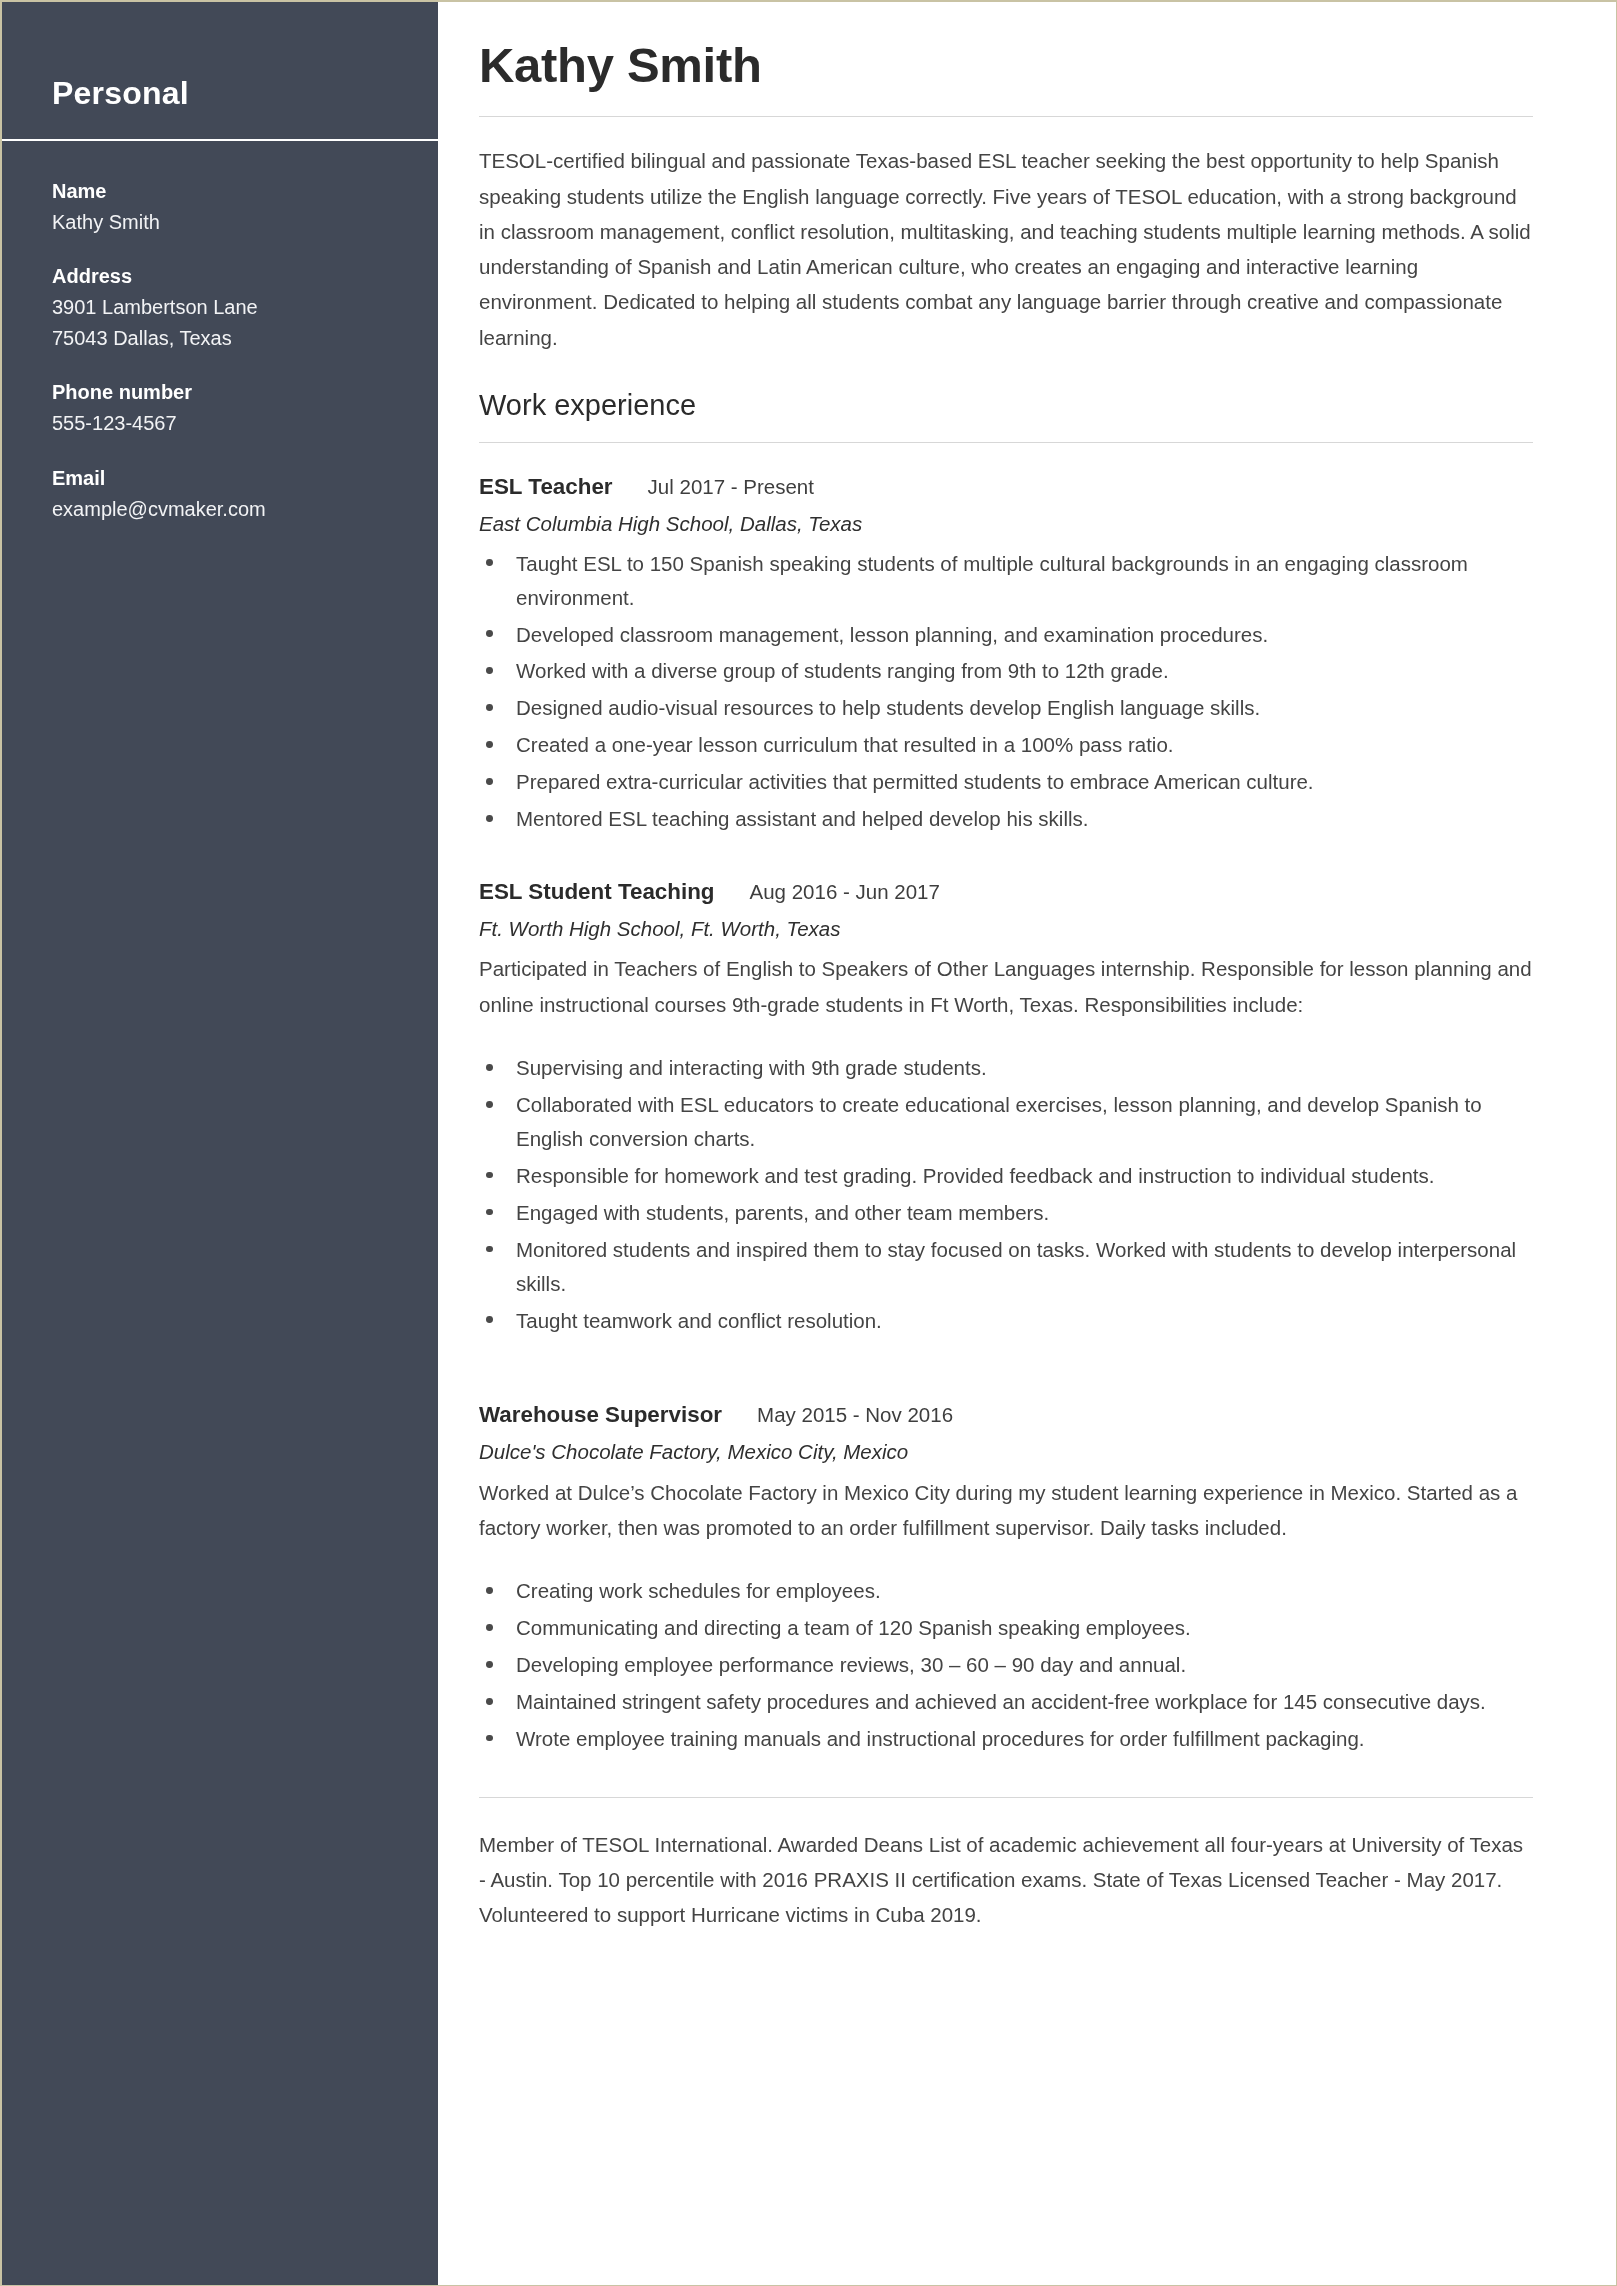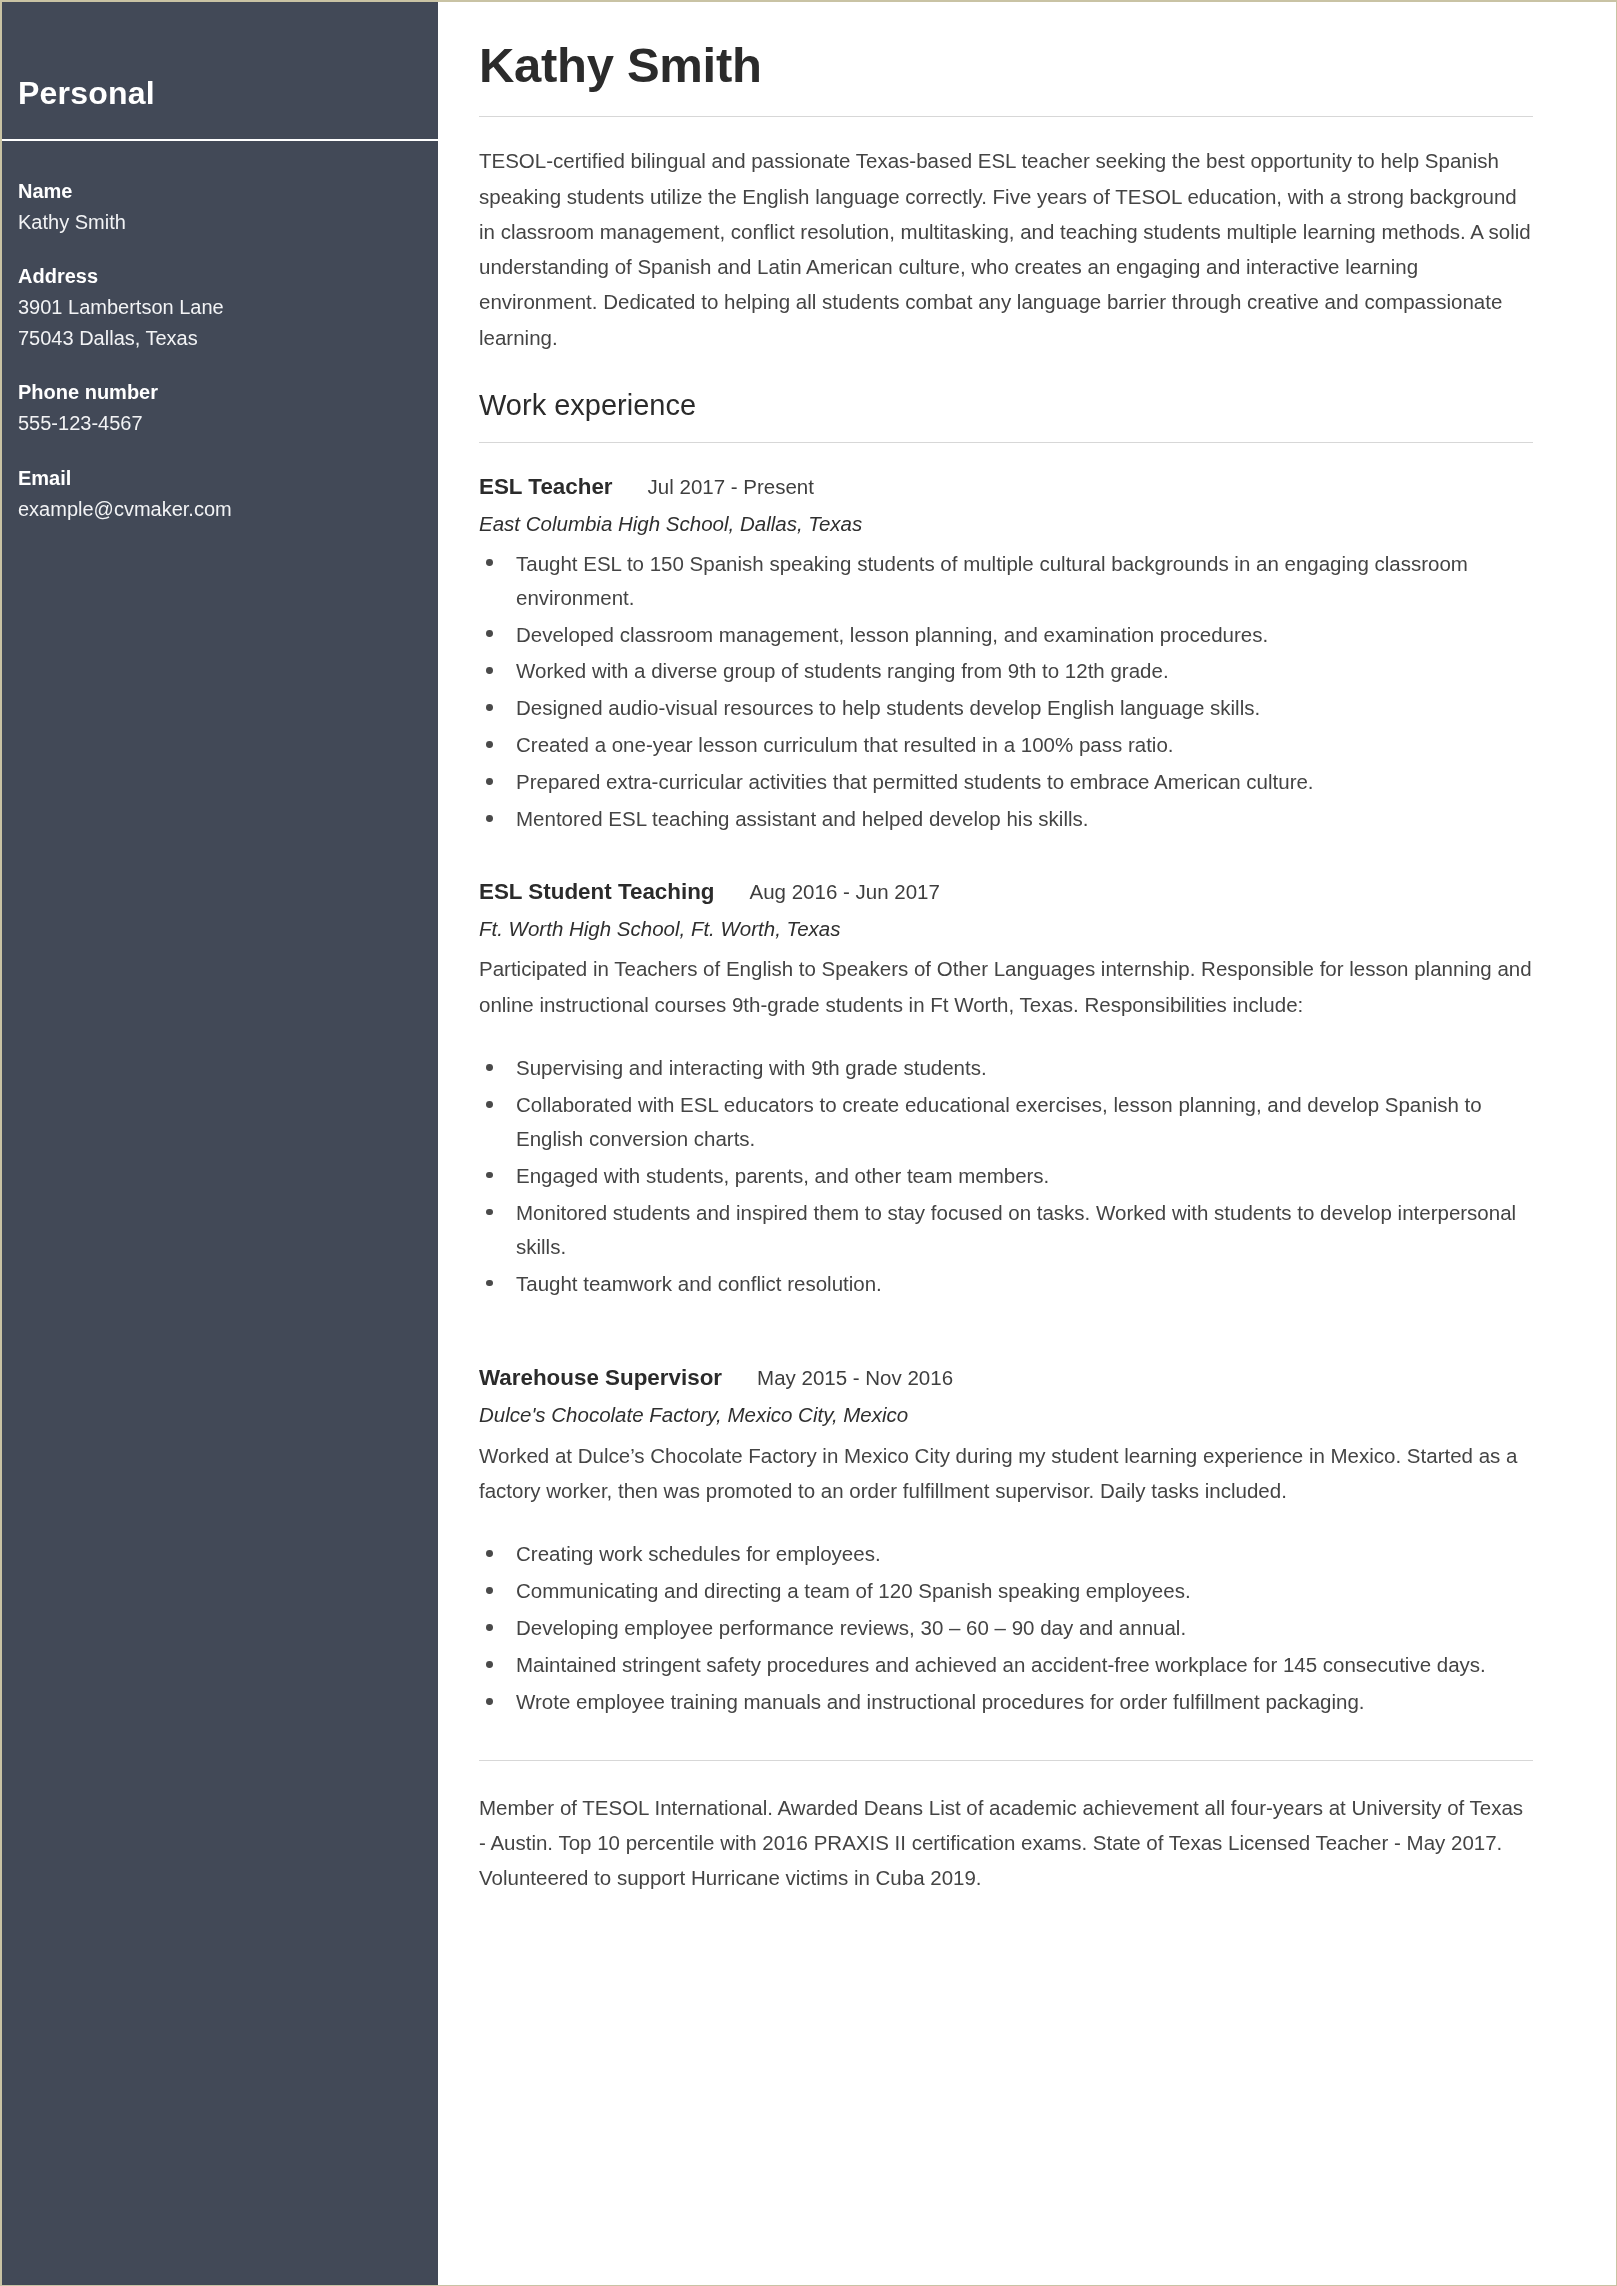--- a/index.html
+++ b/index.html
@@ -21,21 +21,21 @@
   
   .sidebar {
     width: 436px;
     flex: 0 0 436px;
     background: #424957;
     color: #ffffff;
     box-sizing: border-box;
     padding: 73px 0 0 0;
   }
   .sidebar-inner {
-    padding: 0 39px 0 16px;
+    padding: 0 39px 0 50px;
   }
   .sidebar-title {
     font-size: 32px;
     font-weight: bold;
     letter-spacing: 0.2px;
     margin: 0 0 27px 0;
     color: #ffffff;
   }
   .sidebar-rule {
     height: 2px;
@@ -229,20 +229,21 @@
       <div class="job-head">
         <div class="job-title">ESL Student Teaching</div>
         <div class="job-dates">Aug 2016 - Jun 2017</div>
       </div>
       <div class="job-company">Ft. Worth High School, Ft. Worth, Texas</div>
       <p class="job-intro">Participated in Teachers of English to Speakers of Other Languages internship. Responsible for lesson planning and online instructional courses 9th-grade students in Ft Worth, Texas. Responsibilities include:</p>
       <div class="gap-md"></div>
       <ul class="bullets">
         <li>Supervising and interacting with 9th grade students.</li>
         <li>Collaborated with ESL educators to create educational exercises, lesson planning, and develop Spanish to English conversion charts.</li>
+        <li>Responsible for homework and test grading. Provided feedback and instruction to individual students.</li>
         <li>Engaged with students, parents, and other team members.</li>
         <li>Monitored students and inspired them to stay focused on tasks. Worked with students to develop interpersonal skills.</li>
         <li>Taught teamwork and conflict resolution.</li>
       </ul>
     </div>
 
     <div class="gap-lg"></div>
     <div class="gap-md"></div>
 
     <div class="job">

